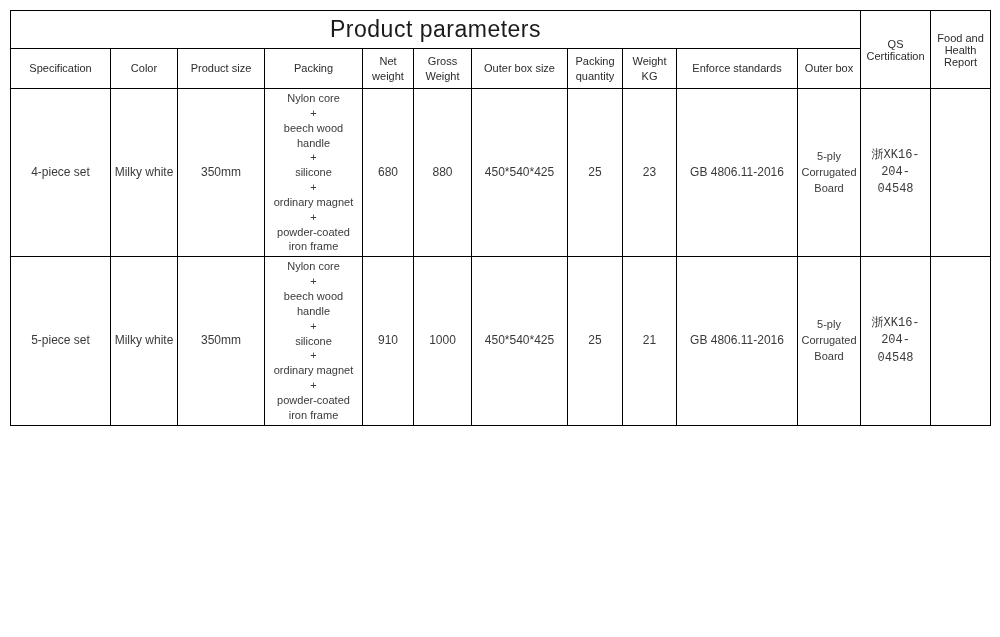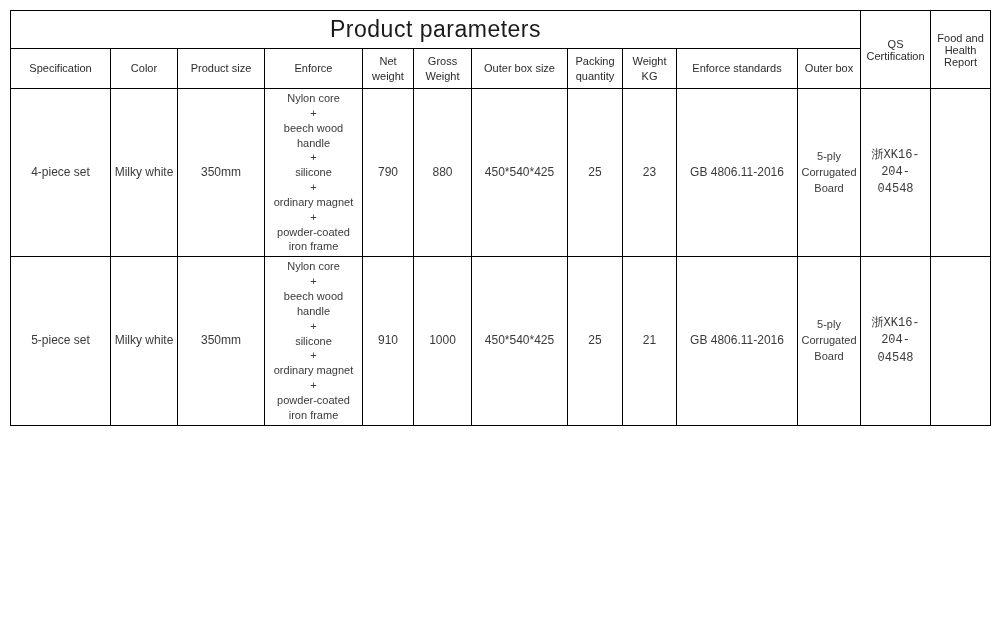--- a/index.html
+++ b/index.html
@@ -87,21 +87,21 @@
     <tbody>
       <tr class="title-row">
         <td colspan="11" class="title-cell">Product parameters</td>
         <th rowspan="2" class="header-row-cell header-qs" style="font-size:11px;font-weight:400;">QS Certification</th>
         <th rowspan="2" class="header-row-cell header-food" style="font-size:11px;font-weight:400;">Food and Health Report</th>
       </tr>
       <tr class="header-row">
         <th>Specification</th>
         <th>Color</th>
         <th>Product size</th>
-        <th>Enforce</th>
+        <th>Packing</th>
         <th>Net weight</th>
         <th>Gross Weight</th>
         <th>Outer box size</th>
         <th>Packing quantity</th>
         <th>Weight KG</th>
         <th>Enforce standards</th>
         <th>Outer box</th>
       </tr>
       <tr class="data-row">
         <td>4-piece set</td>
@@ -109,21 +109,21 @@
         <td>350mm</td>
         <td class="material-cell">Nylon core
 +
 beech wood handle
 +
 silicone
 +
 ordinary magnet
 +
 powder-coated iron frame</td>
-        <td>790</td>
+        <td>680</td>
         <td>880</td>
         <td>450*540*425</td>
         <td>25</td>
         <td>23</td>
         <td>GB 4806.11-2016</td>
         <td style="font-size:11px">5-ply Corrugated Board</td>
         <td class="qs-cell">浙XK16-204-04548</td>
         <td></td>
       </tr>
       <tr class="data-row">

